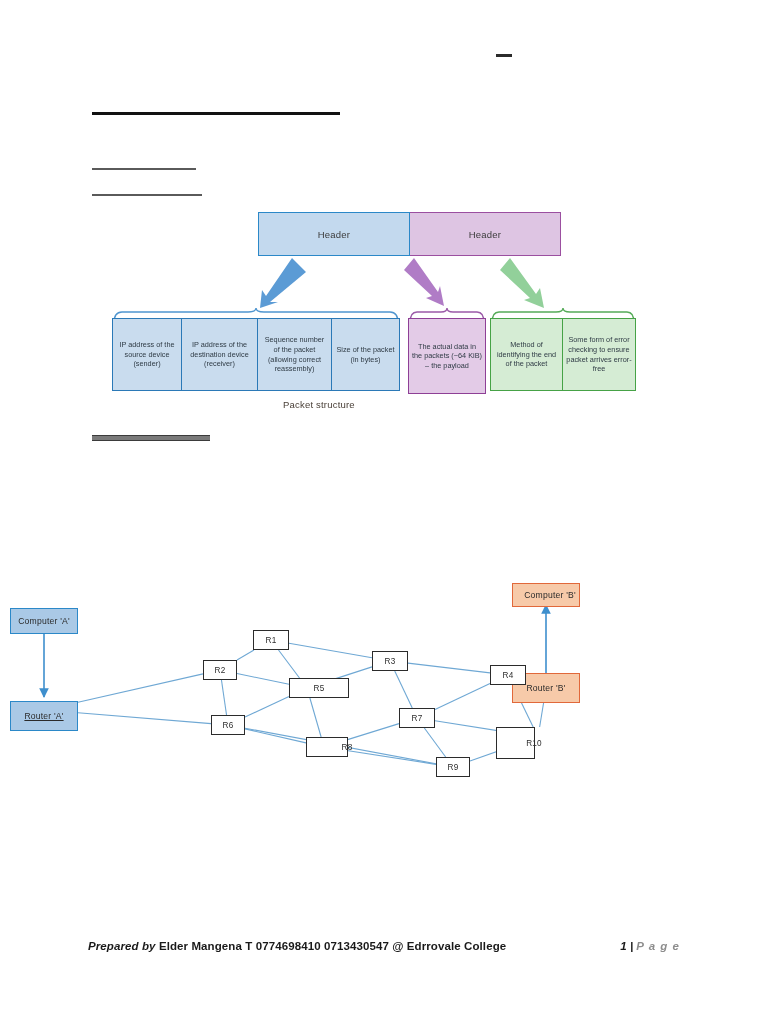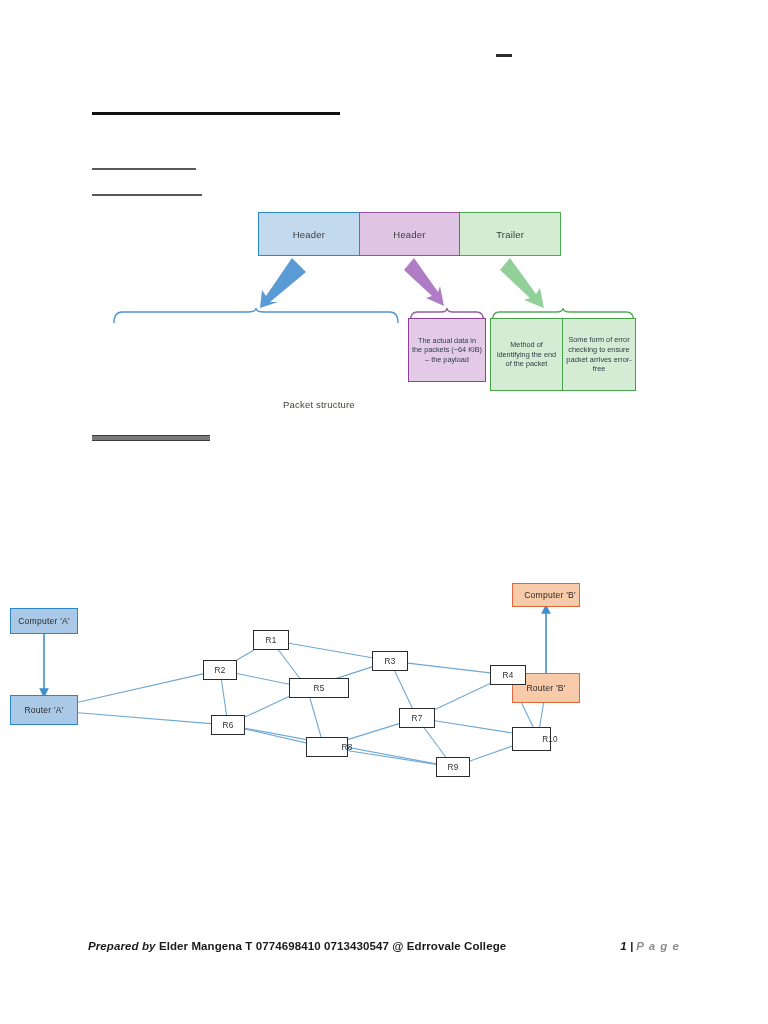--- a/index.html
+++ b/index.html
@@ -124,21 +124,20 @@
       <div class="rule rule-thin" style="left: 92px; top: 168px; width: 104px; height: 2px;"></div>
       <div class="rule rule-thin" style="left: 92px; top: 194px; width: 110px; height: 2px;"></div>
       <div class="rule rule-dbl" style="left: 92px; top: 435px; width: 118px; height: 4px;"></div>
     </div>
 
   <div class="packet-fig">
 
     <div class="packet-bar">
       <div class="packet-seg seg-header">Header</div>
       <div class="packet-seg seg-payload">Header</div>
-      <div class="packet-seg seg-trailer">Trailer</div>
     </div>
 
     <svg class="arrow" style="left:240px; top:256px;" width="80" height="52" viewBox="0 0 80 52">
       <g fill="#5b9bd5">
         <path d="M52 2 L66 16 L30 46 L38 46 L20 52 L22 34 L26 40 Z"></path>
       </g>
     </svg>
     <svg class="arrow" style="left:404px; top:256px;" width="62" height="52" viewBox="0 0 62 52">
       <g fill="#b07cc6">
         <path d="M10 2 L0 14 L28 40 L22 42 L40 50 L36 30 L34 36 Z"></path>
@@ -153,22 +152,28 @@
     <svg class="brace" style="left:112px; top:308px;" width="288" height="16" viewBox="0 0 288 16">
       <path d="M2 15 Q2 4 10 4 L136 4 Q144 4 144 0 Q144 4 152 4 L278 4 Q286 4 286 15" fill="none" stroke="#4f95cf" stroke-width="1.4"></path>
     </svg>
     <svg class="brace" style="left:408px; top:308px;" width="78" height="16" viewBox="0 0 78 16">
       <path d="M2 15 Q2 4 9 4 L33 4 Q39 4 39 0 Q39 4 45 4 L69 4 Q76 4 76 15" fill="none" stroke="#9b5aa8" stroke-width="1.4"></path>
     </svg>
     <svg class="brace" style="left:490px; top:308px;" width="146" height="16" viewBox="0 0 146 16">
       <path d="M2 15 Q2 4 9 4 L66 4 Q73 4 73 0 Q73 4 80 4 L137 4 Q144 4 144 15" fill="none" stroke="#56ab59" stroke-width="1.4"></path>
     </svg>
 
-
-    <div class="detail-row grp-payload" style="left:408px; top:318px; width:78px; height:64px;">
+    <div class="detail-row grp-header" style="left:112px; top:318px; width:288px; height:73px;">
+      <div class="detail-cell" style="width:70px;">IP address of the source device (sender)</div>
+      <div class="detail-cell" style="width:76px;">IP address of the destination device (receiver)</div>
+      <div class="detail-cell" style="width:74px;">Sequence number of the packet (allowing correct reassembly)</div>
+      <div class="detail-cell" style="width:68px;">Size of the packet (in bytes)</div>
+    </div>
+
+    <div class="detail-row grp-payload" style="left:408px; top:318px; width:78px; height:76px;">
       <div class="detail-cell" style="width:78px;">The actual data in the packets (~64 KiB) – the payload</div>
     </div>
 
     <div class="detail-row grp-trailer" style="left:490px; top:318px; width:146px; height:73px;">
       <div class="detail-cell" style="width:73px;">Method of identifying the end of the packet</div>
       <div class="detail-cell" style="width:73px;">Some form of error checking to ensure packet arrives error-free</div>
     </div>
 
     <div class="fig-caption" style="left:283px; top:399px;">Packet structure</div>
   </div>
@@ -206,33 +211,33 @@
           <line x1="539.6326530612245" y1="167" x2="543.5510204081633" y2="143" stroke="#6fa8d4"></line>
         </g>
       <g id="directed-group" stroke="#3e8fcd" stroke-width="1.6" fill="none">
           <line x1="44" y1="74" x2="44" y2="137" marker-end="url(#arrowhead)"></line>
           <line x1="546" y1="113" x2="546" y2="45" marker-end="url(#arrowhead)"></line>
         </g>
     </svg>
 
     <div id="nodes-layer">
         <div class="node endpoint-blue" style="left: 10px; top: 48px; width: 68px; height: 26px;">Computer 'A'</div>
-        <div class="node endpoint-blue" style="left: 10px; top: 135px; width: 68px; height: 30px;">Router 'A'</div>
+        <div class="node endpoint-blue" style="left: 10px; top: 141px; width: 68px; height: 30px; text-decoration: underline;">Router 'A'</div>
         <div class="node endpoint-orange" style="left: 512px; top: 23px; width: 68px; height: 24px; padding-left: 8px;">Computer 'B'</div>
         <div class="node endpoint-orange" style="left: 512px; top: 113px; width: 68px; height: 30px;">Router 'B'</div>
         <div class="node " style="left: 253px; top: 70px; width: 36px; height: 20px;">R1</div>
         <div class="node " style="left: 203px; top: 100px; width: 34px; height: 20px;">R2</div>
         <div class="node " style="left: 372px; top: 91px; width: 36px; height: 20px;">R3</div>
         <div class="node " style="left: 490px; top: 105px; width: 36px; height: 20px;">R4</div>
         <div class="node " style="left: 289px; top: 118px; width: 60px; height: 20px;">R5</div>
         <div class="node " style="left: 211px; top: 155px; width: 34px; height: 20px;">R6</div>
         <div class="node " style="left: 399px; top: 148px; width: 36px; height: 20px;">R7</div>
         <div class="node " style="left: 306px; top: 177px; width: 36px; height: 20px; padding-left: 40px;">R8</div>
         <div class="node " style="left: 436px; top: 197px; width: 34px; height: 20px;">R9</div>
-        <div class="node " style="left: 512px; top: 167px; width: 36px; height: 24px; padding-left: 37px;">R10</div>
+        <div class="node " style="left: 496px; top: 167px; width: 36px; height: 32px; padding-left: 37px;">R10</div>
       </div>
 
   </div>
 
   <div class="footer">
     <div class="footer-left">
       <span>Prepared by</span>
       <span class="plain">Elder  Mangena T 0774698410   0713430547 @ Edrrovale College</span>
     </div>
     <div class="footer-right">

